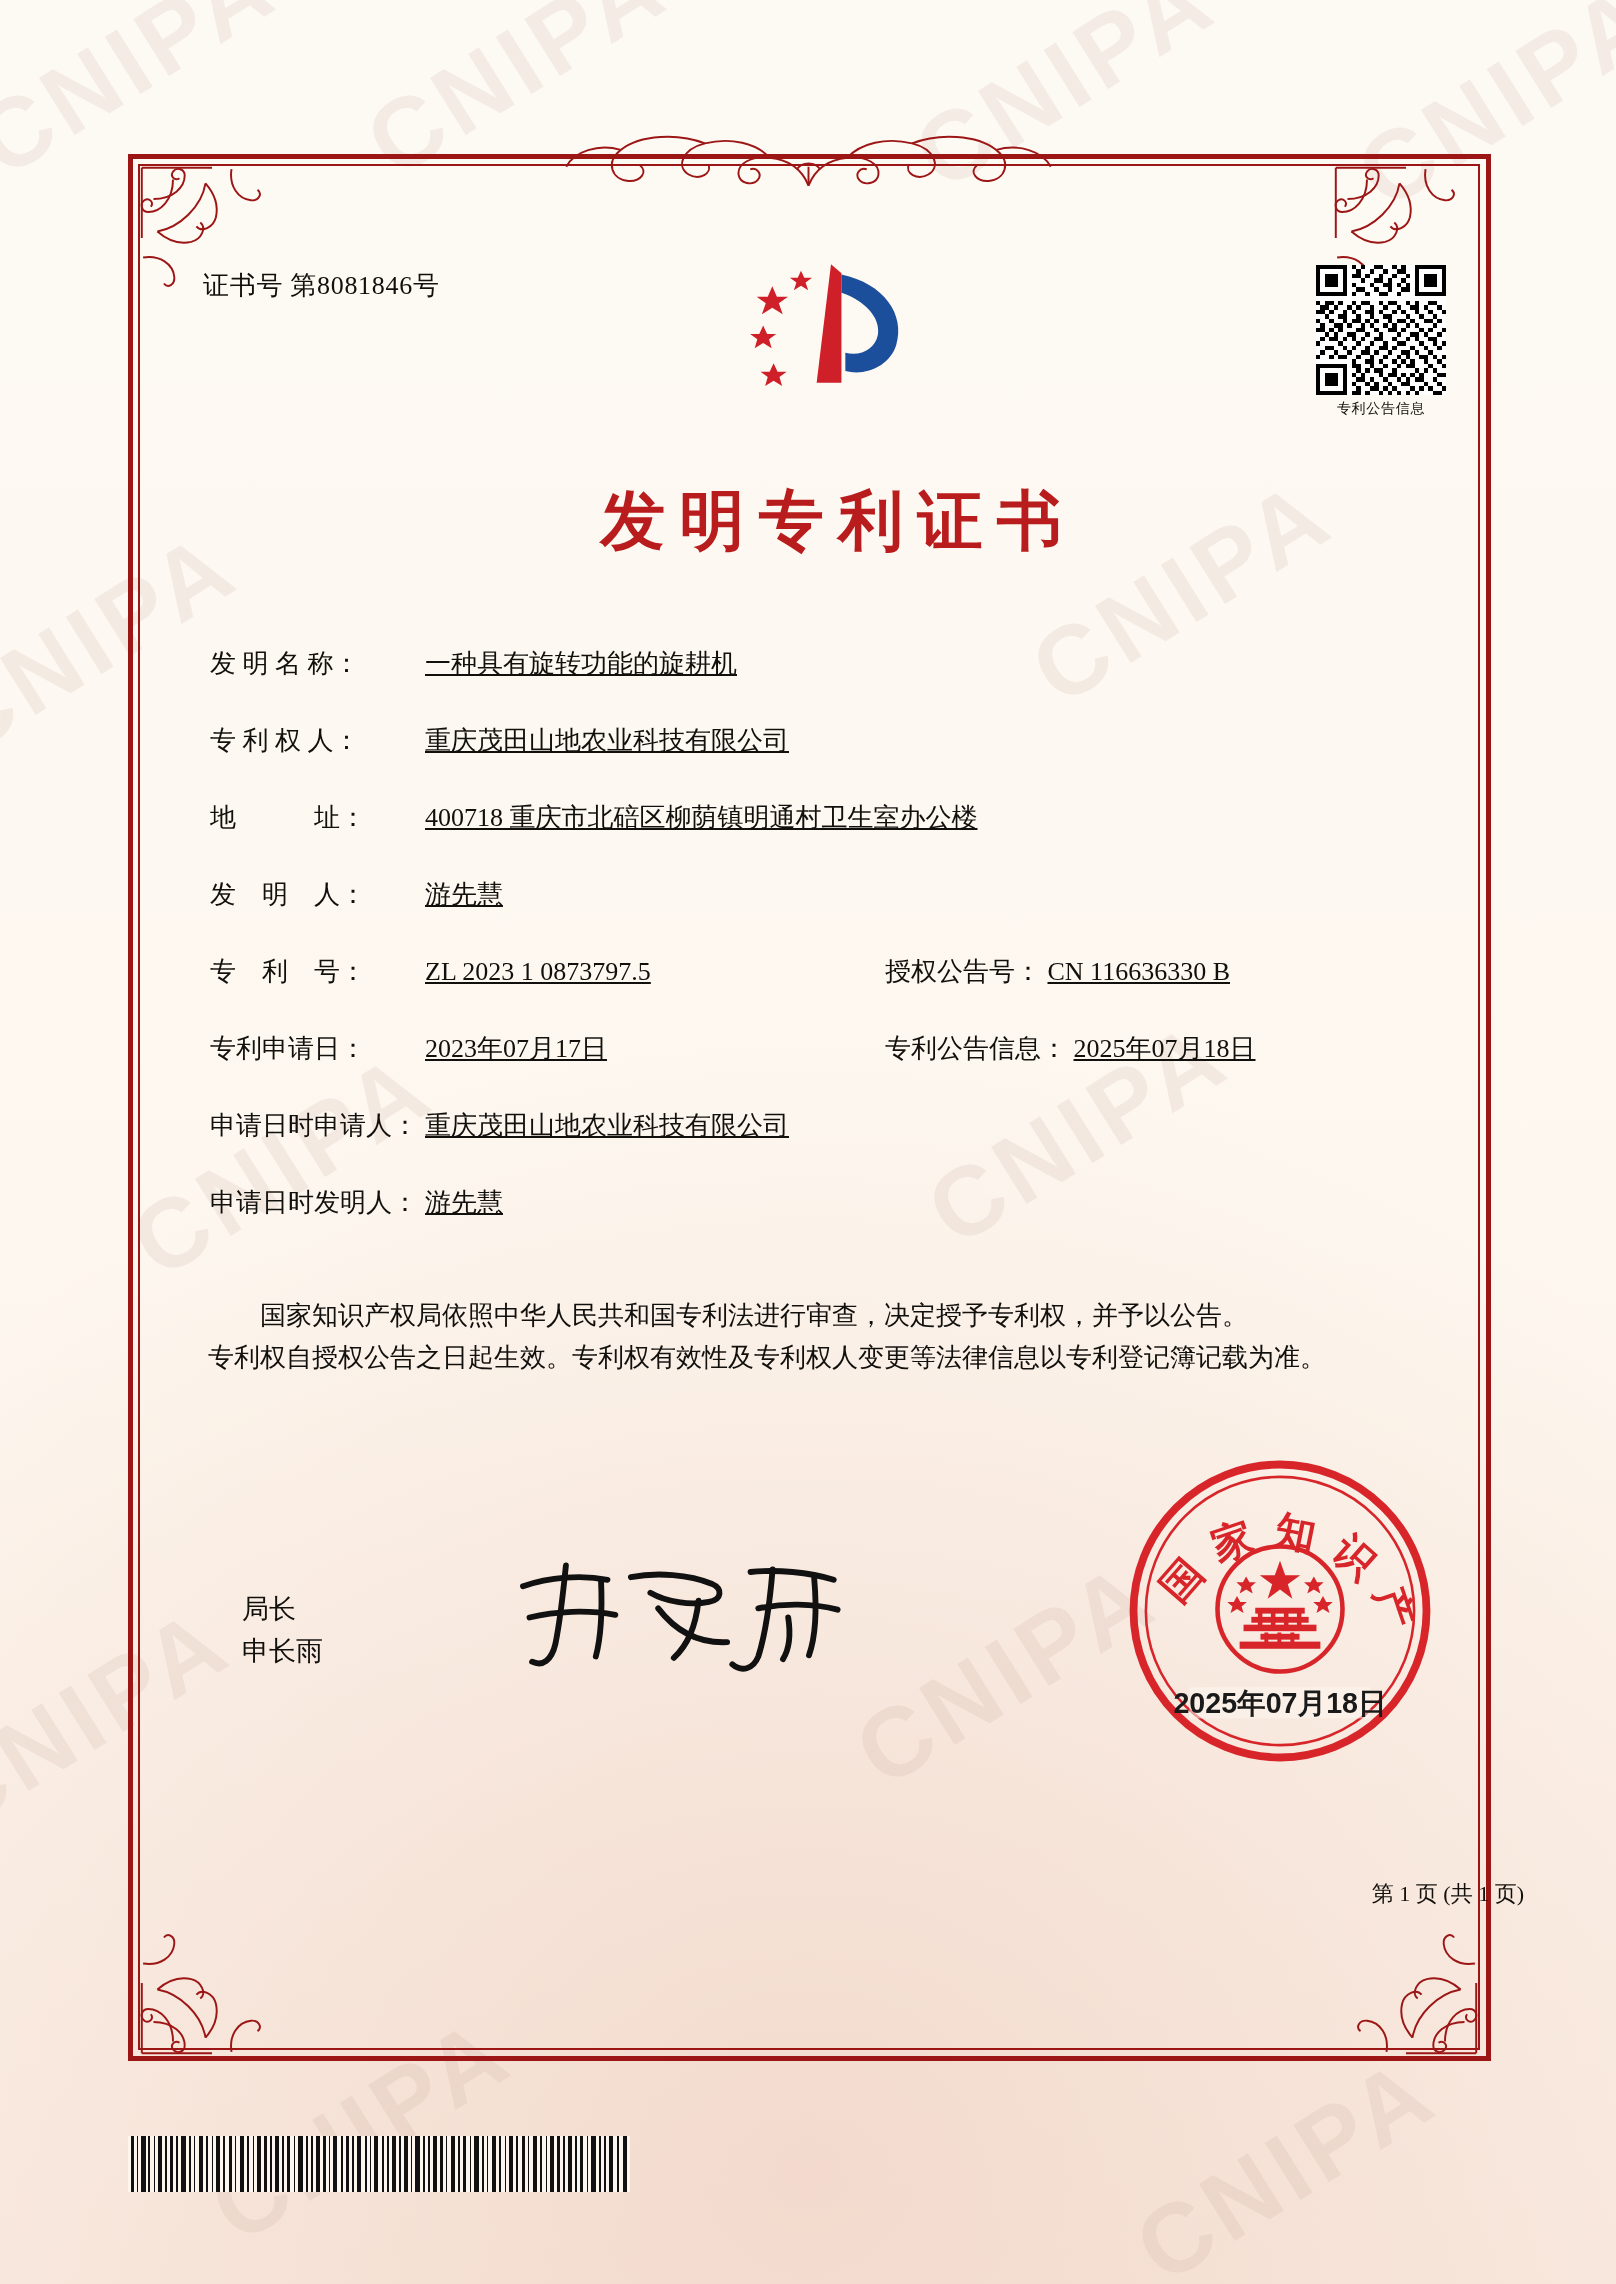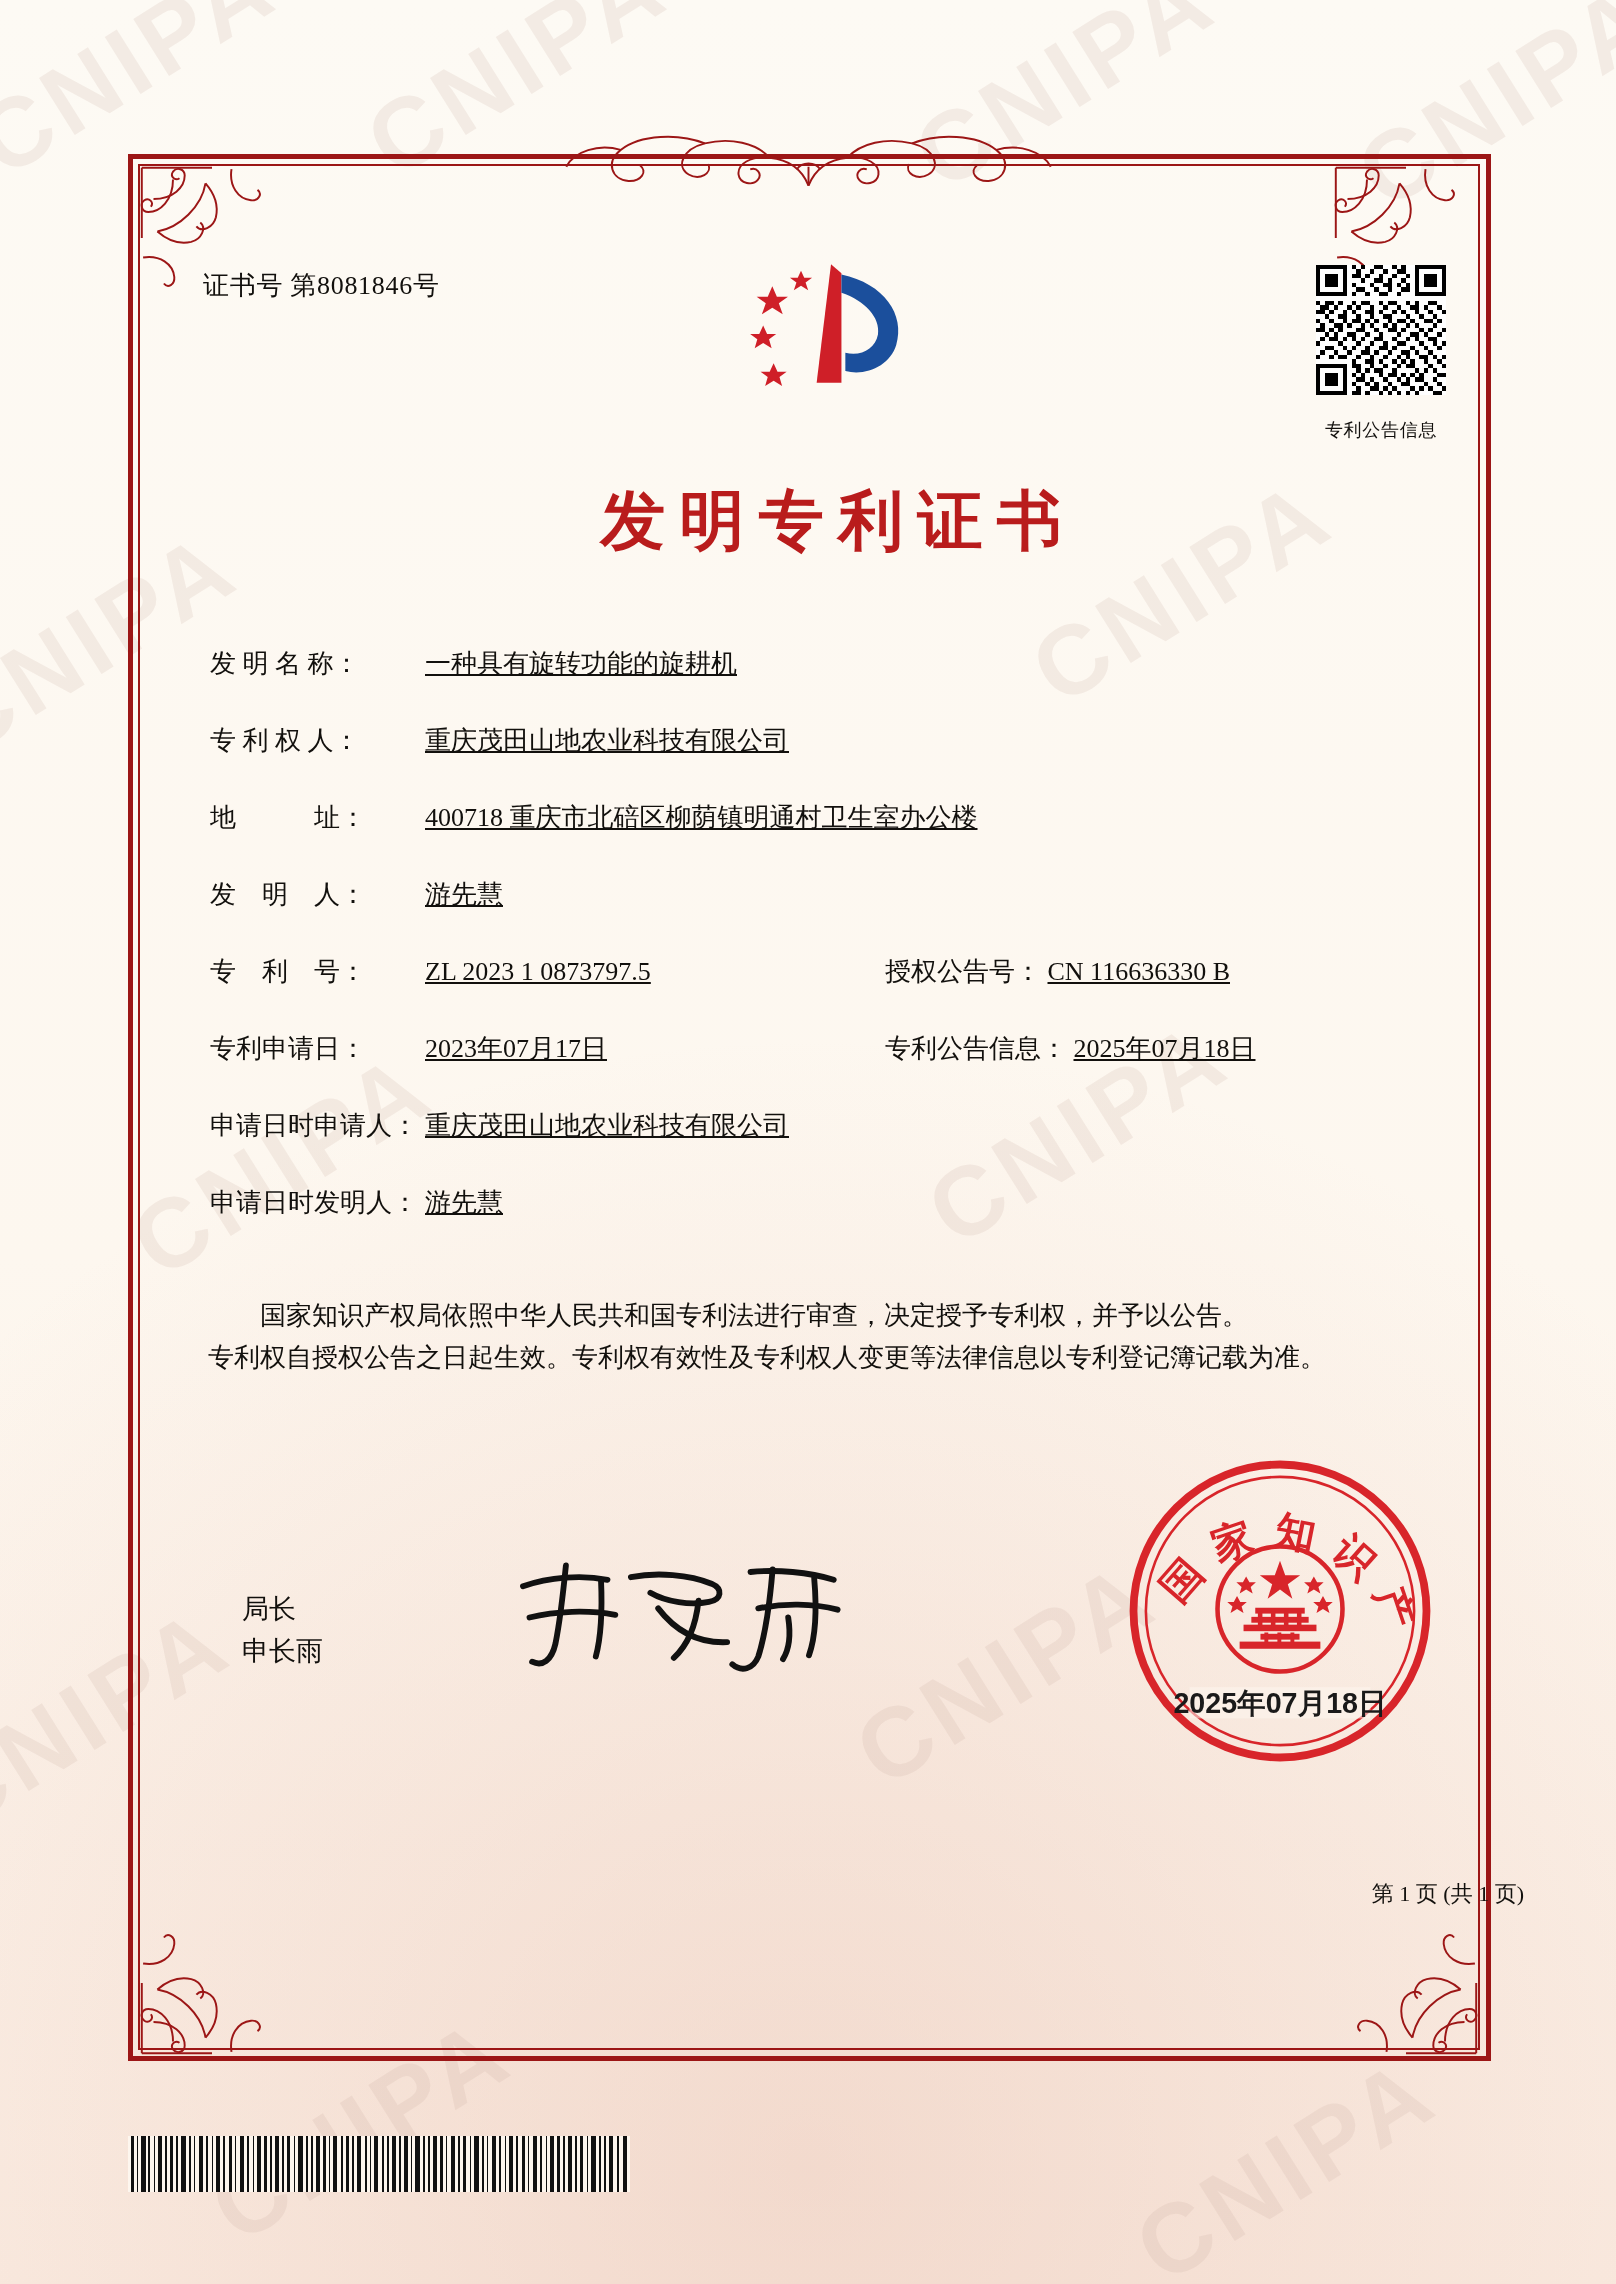--- a/index.html
+++ b/index.html
@@ -114,22 +114,22 @@
     top: 101px;
     width: 130px;
     text-align: center;
   }
   .qr {
     width: 130px;
     height: 130px;
     background-color: #ffffff;
   }
   .qr-caption {
-    margin-top: 21px;
-    font-size: 18px;
+    margin-top: 3px;
+    font-size: 14px;
     color: #12100d;
     letter-spacing: 0.7px;
   }
 
   .doc-title {
     position: absolute;
     left: 0;
     right: 0;
     top: 313px;
     text-align: center;

